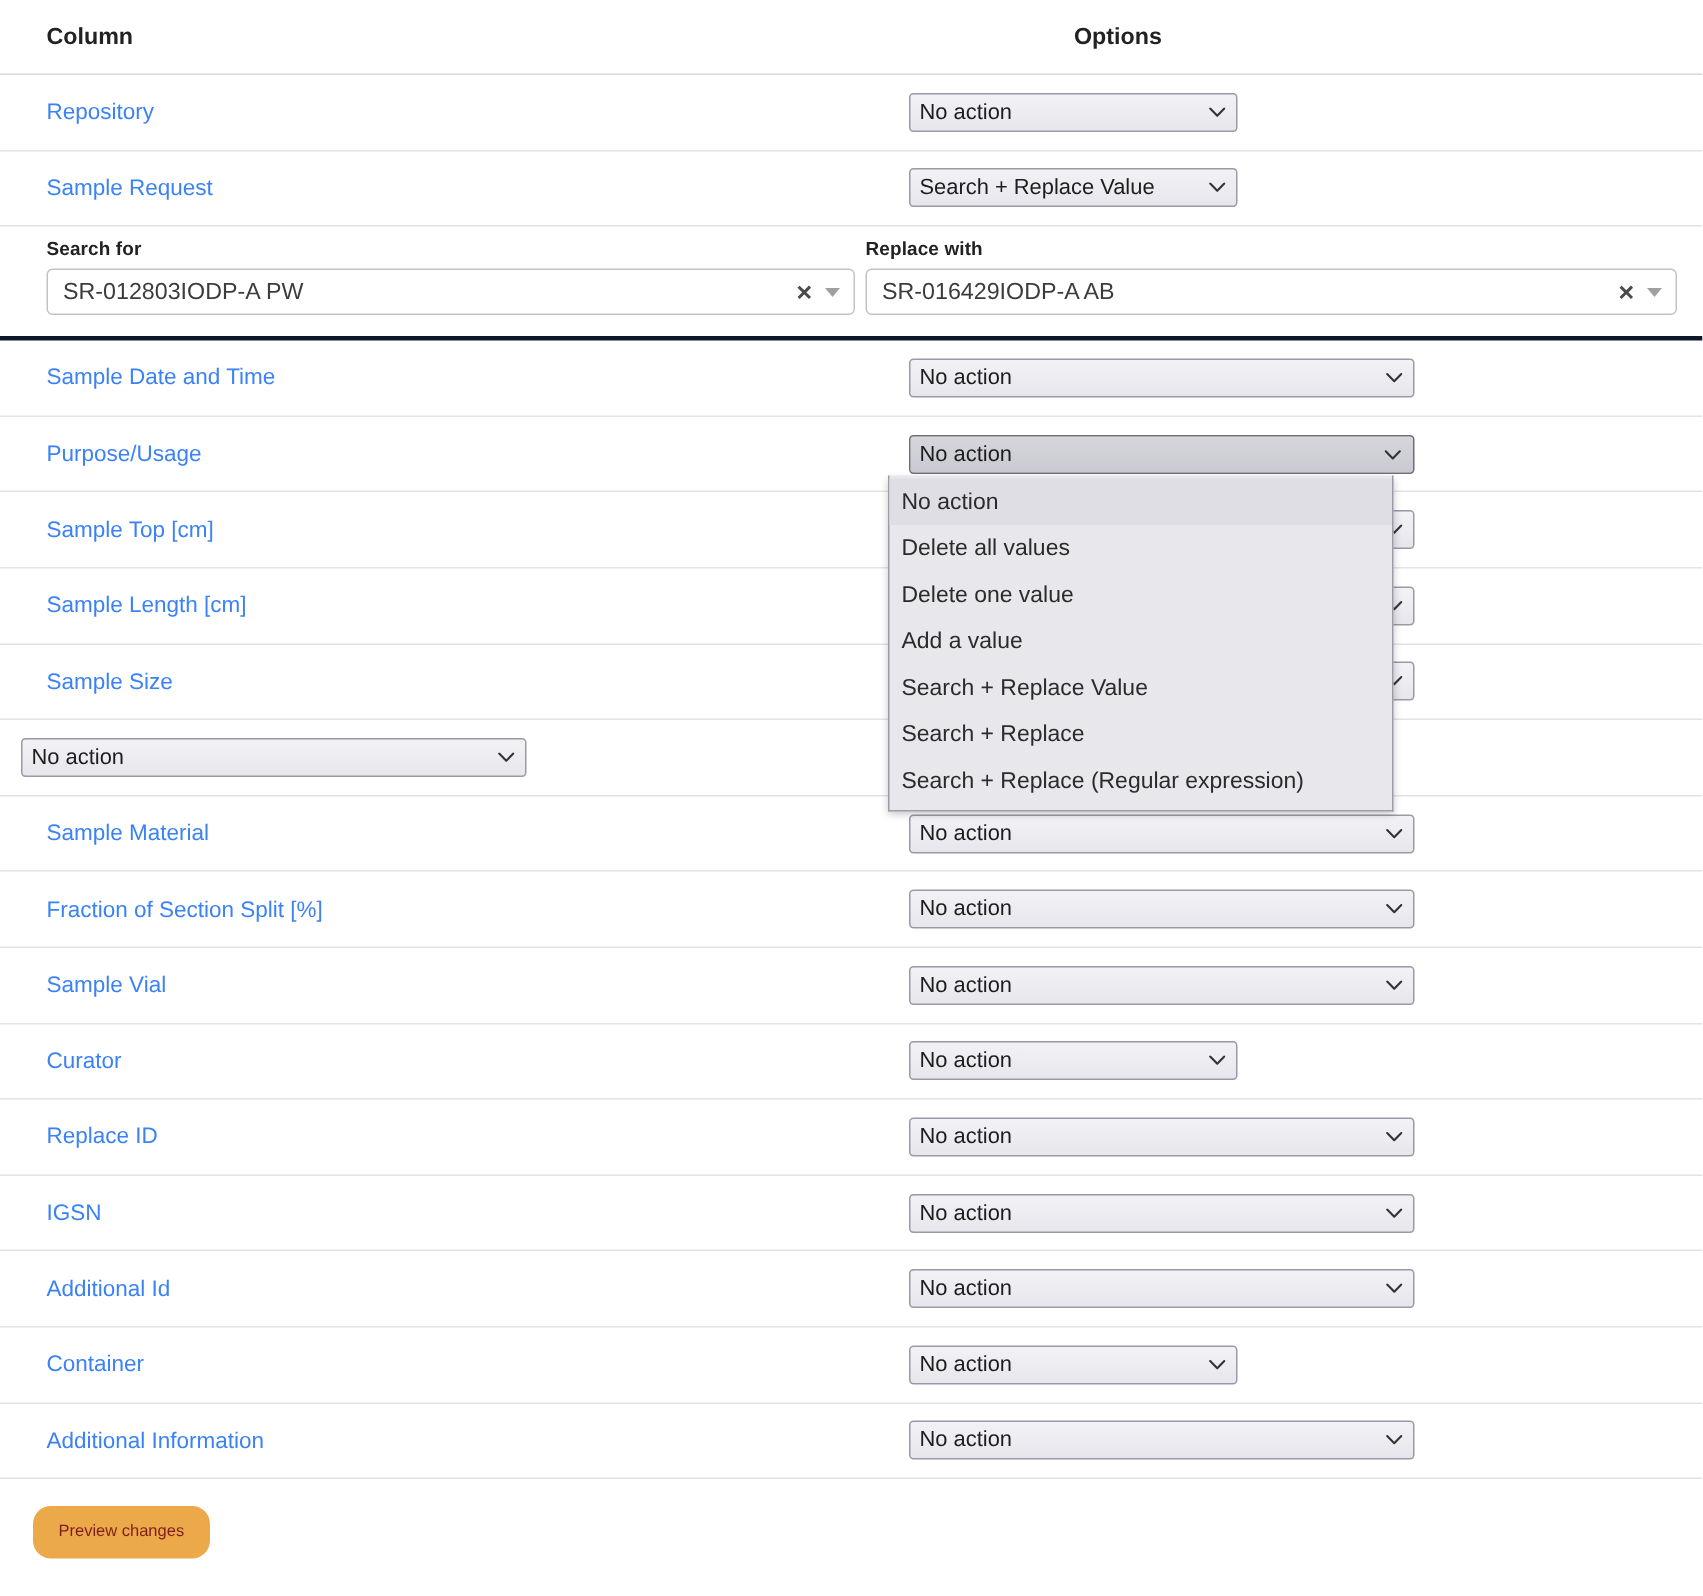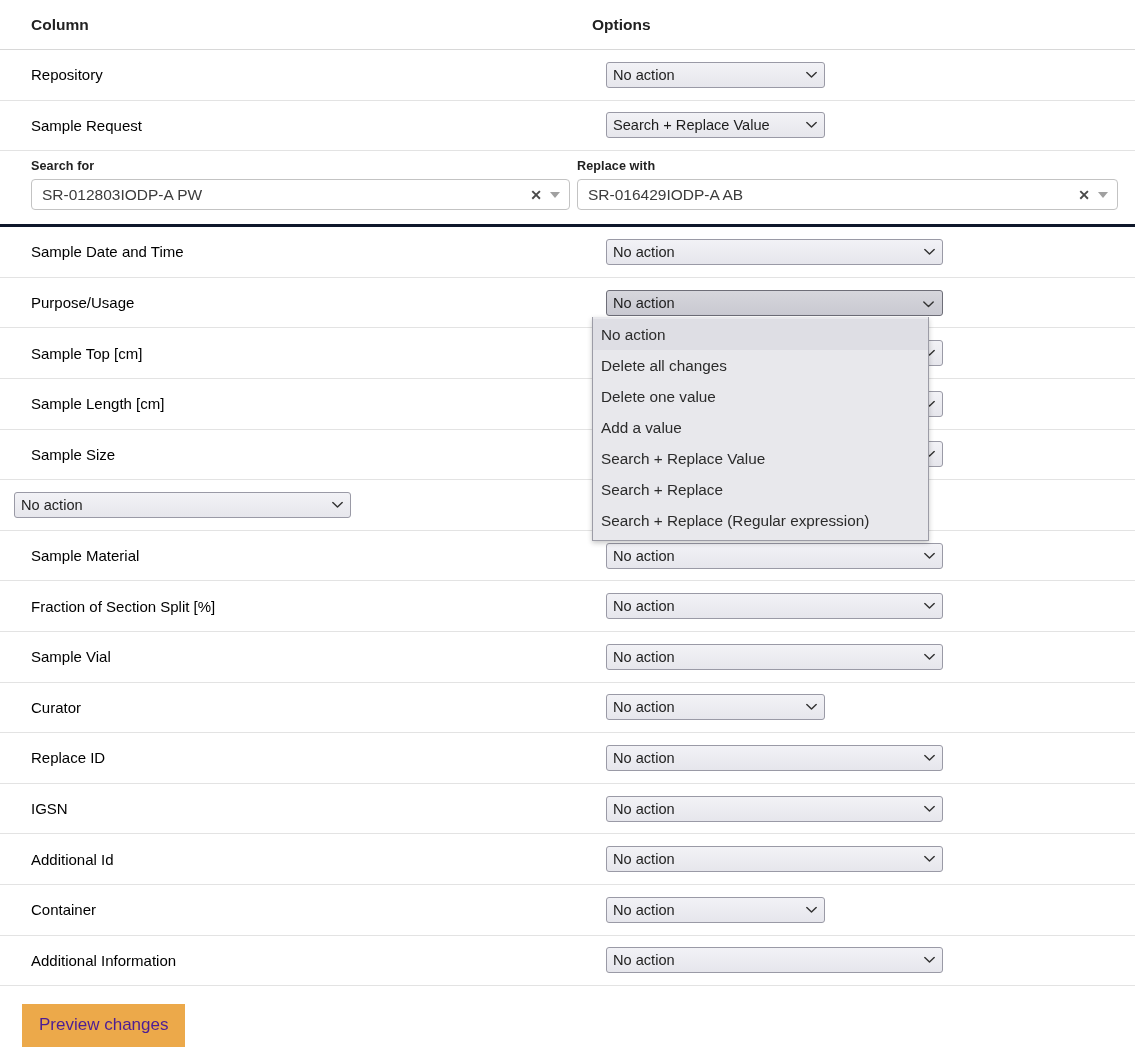--- a/index.html
+++ b/index.html
@@ -23,35 +23,35 @@
     align-items: center;
     height: 50px;
     padding: 0 0 0 0;
     border-bottom: 1px solid #d8d8d8;
   }
   .hdr-cell {
     font-weight: bold;
     font-size: 15.5px;
     color: #222222;
   }
-  .col-left { width: 592px; padding-left: 31px; }
+  .col-left { width: 716px; padding-left: 31px; }
   .col-right { flex: 1; }
 
   .row {
     display: flex;
     align-items: center;
     min-height: 50.6px;
     border-bottom: 1px solid #e3e3e3;
     position: relative;
   }
   .row-label {
     width: 592px;
     padding-left: 31px;
     font-size: 15px;
-    color: #000000;
+    color: #3b82f6;
     white-space: nowrap;
   }
   .row-options { flex: 1; position: relative; padding-left: 14px; }
 
   
   select.action-select {
     -webkit-appearance: none;
     -moz-appearance: none;
     appearance: none;
     font-family: "Liberation Sans", sans-serif;
@@ -170,25 +170,25 @@
   }
   .dd-item.sel { background: #dedee4; }
 
   
   .popup-host { position: relative; z-index: 100; }
 
   .footer { padding: 18px 0 0 22px; }
   .btn-preview {
     display: inline-block;
     background: #eca94a;
-    color: #4c1d95;
+    color: #7f1d1d;
     border: none;
-    border-radius: 0;
+    border-radius: 12px;
     font-family: "Liberation Sans", sans-serif;
-    font-size: 17px;
+    font-size: 11px;
     padding: 11px 17px 12px 17px;
     cursor: pointer;
   }
 </style>
 </head>
 <body>
 
 <div class="table-wrap">
 
   <div class="hdr-row">
@@ -243,21 +243,21 @@
         <div class="row-label">Purpose/Usage</div>
         <div class="row-options">
           <div class="open-select" style="position: relative;">
             <span>No action</span>
             <span class="caret" style="position: absolute; right: 8px; top: 50%; transform: translateY(-50%);"><svg viewBox="0 0 11 7" width="11" height="7" aria-hidden="true">
                 <path d="M0.8 0.9 L5.5 5.6 L10.2 0.9" fill="none" stroke="#333" stroke-width="1.4" stroke-linecap="round" stroke-linejoin="round"></path>
               </svg></span>
           </div>
           <div class="dropdown-popup">
             <div class="dd-item sel">No action</div>
-            <div class="dd-item">Delete all changes</div>
+            <div class="dd-item">Delete all values</div>
             <div class="dd-item">Delete one value</div>
             <div class="dd-item">Add a value</div>
             <div class="dd-item">Search + Replace Value</div>
             <div class="dd-item">Search + Replace</div>
             <div class="dd-item">Search + Replace (Regular expression)</div>
           </div>
         </div>
       </div>
       <div class="row">
         <div class="row-label">Sample Top [cm]</div>

